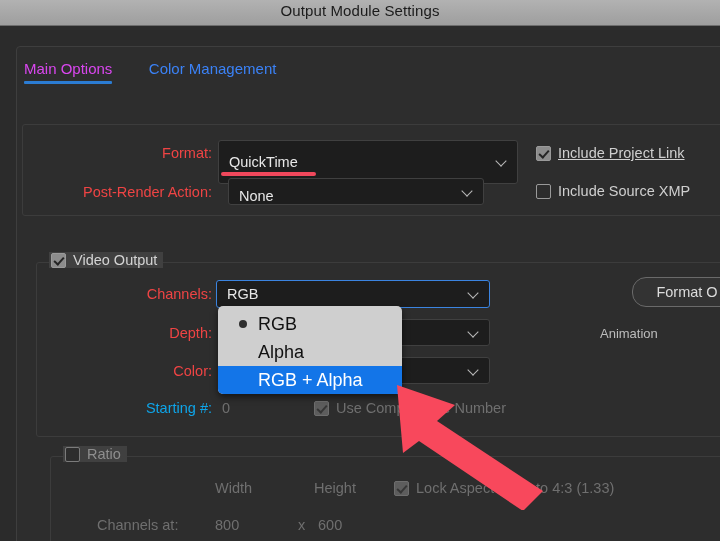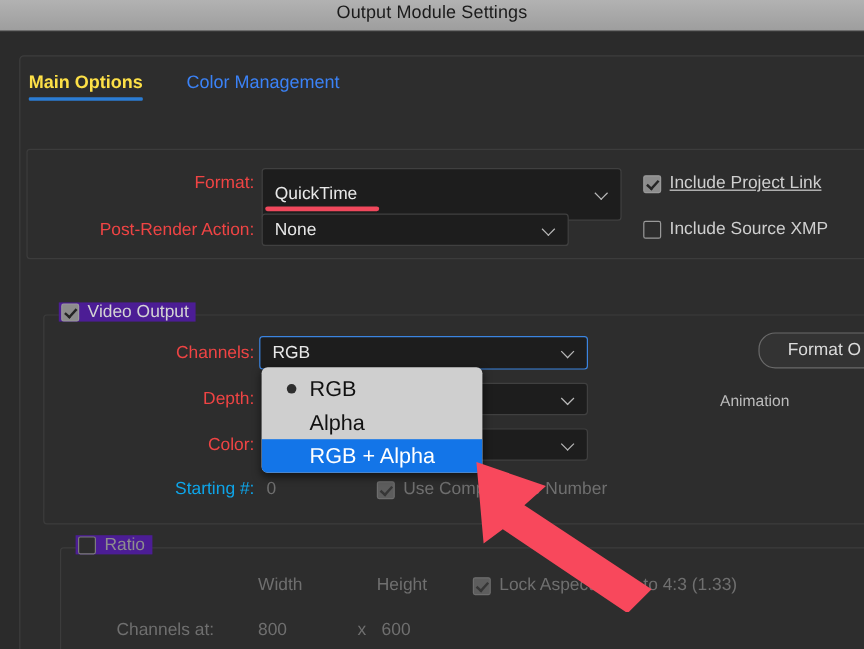--- a/index.html
+++ b/index.html
@@ -54,21 +54,21 @@
   }
   .tab {
     display: inline-block;
     font-size: 15px;
     color: #3b82f6;
     padding: 0 0 7px 0;
     margin-right: 32px;
     cursor: default;
     position: relative;
   }
-  .tab.active { color: #fde047; font-weight: bold; }
+  .tab.active { color: #d946ef; }
   .tab.active:after {
     content: "";
     position: absolute;
     left: 0; right: 0; bottom: 0;
     height: 3px;
     background: #2b7cd3;
     border-radius: 1px;
   }
 
   
@@ -78,21 +78,21 @@
     border-radius: 3px;
     box-sizing: border-box;
   }
   #format-group { left: 22px; top: 124px; width: 760px; height: 92px; }
   #video-group  { left: 36px; top: 262px; width: 750px; height: 175px; }
   #resize-group { left: 50px; top: 456px; width: 740px; height: 110px; }
 
   .group-legend {
     position: absolute;
     top: -11px; left: 12px;
-    background: #4c1d95;
+    background: #404040;
     padding: 0 6px 0 2px;
     display: flex; align-items: center;
     font-size: 14.5px;
     color: #d4d4d4;
     white-space: nowrap;
   }
   .group-legend.dim { color: #8e8e8e; }
 
   
   .cb {
@@ -273,21 +273,21 @@
   </div>
   <div class="select" style="left:218px; top:140px; width:300px; height:44px;">
     <span>QuickTime</span>
     <span class="chev"></span>
   </div>
   <div class="redline" style="left:221px; top:172px; width:95px; height:4px;"></div>
 
   <div class="row" style="left:40px; top:184px; width:172px; justify-content:flex-end;">
     <span class="flabel">Post-Render Action:</span>
   </div>
-  <div class="select" style="left:218px; top:178px; width:256px; height:27px;">
+  <div class="select" style="left:228px; top:178px; width:256px; height:27px;align-items:flex-end;">
     <span>None</span>
     <span class="chev"></span>
   </div>
 
   <div class="checkrow" style="left:536px; top:145px;text-decoration:underline;">
     <span class="cb on"></span>
     <span>Include Project Link</span>
   </div>
   <div class="checkrow" style="left:536px; top:183px;">
     <span class="cb off"></span>

